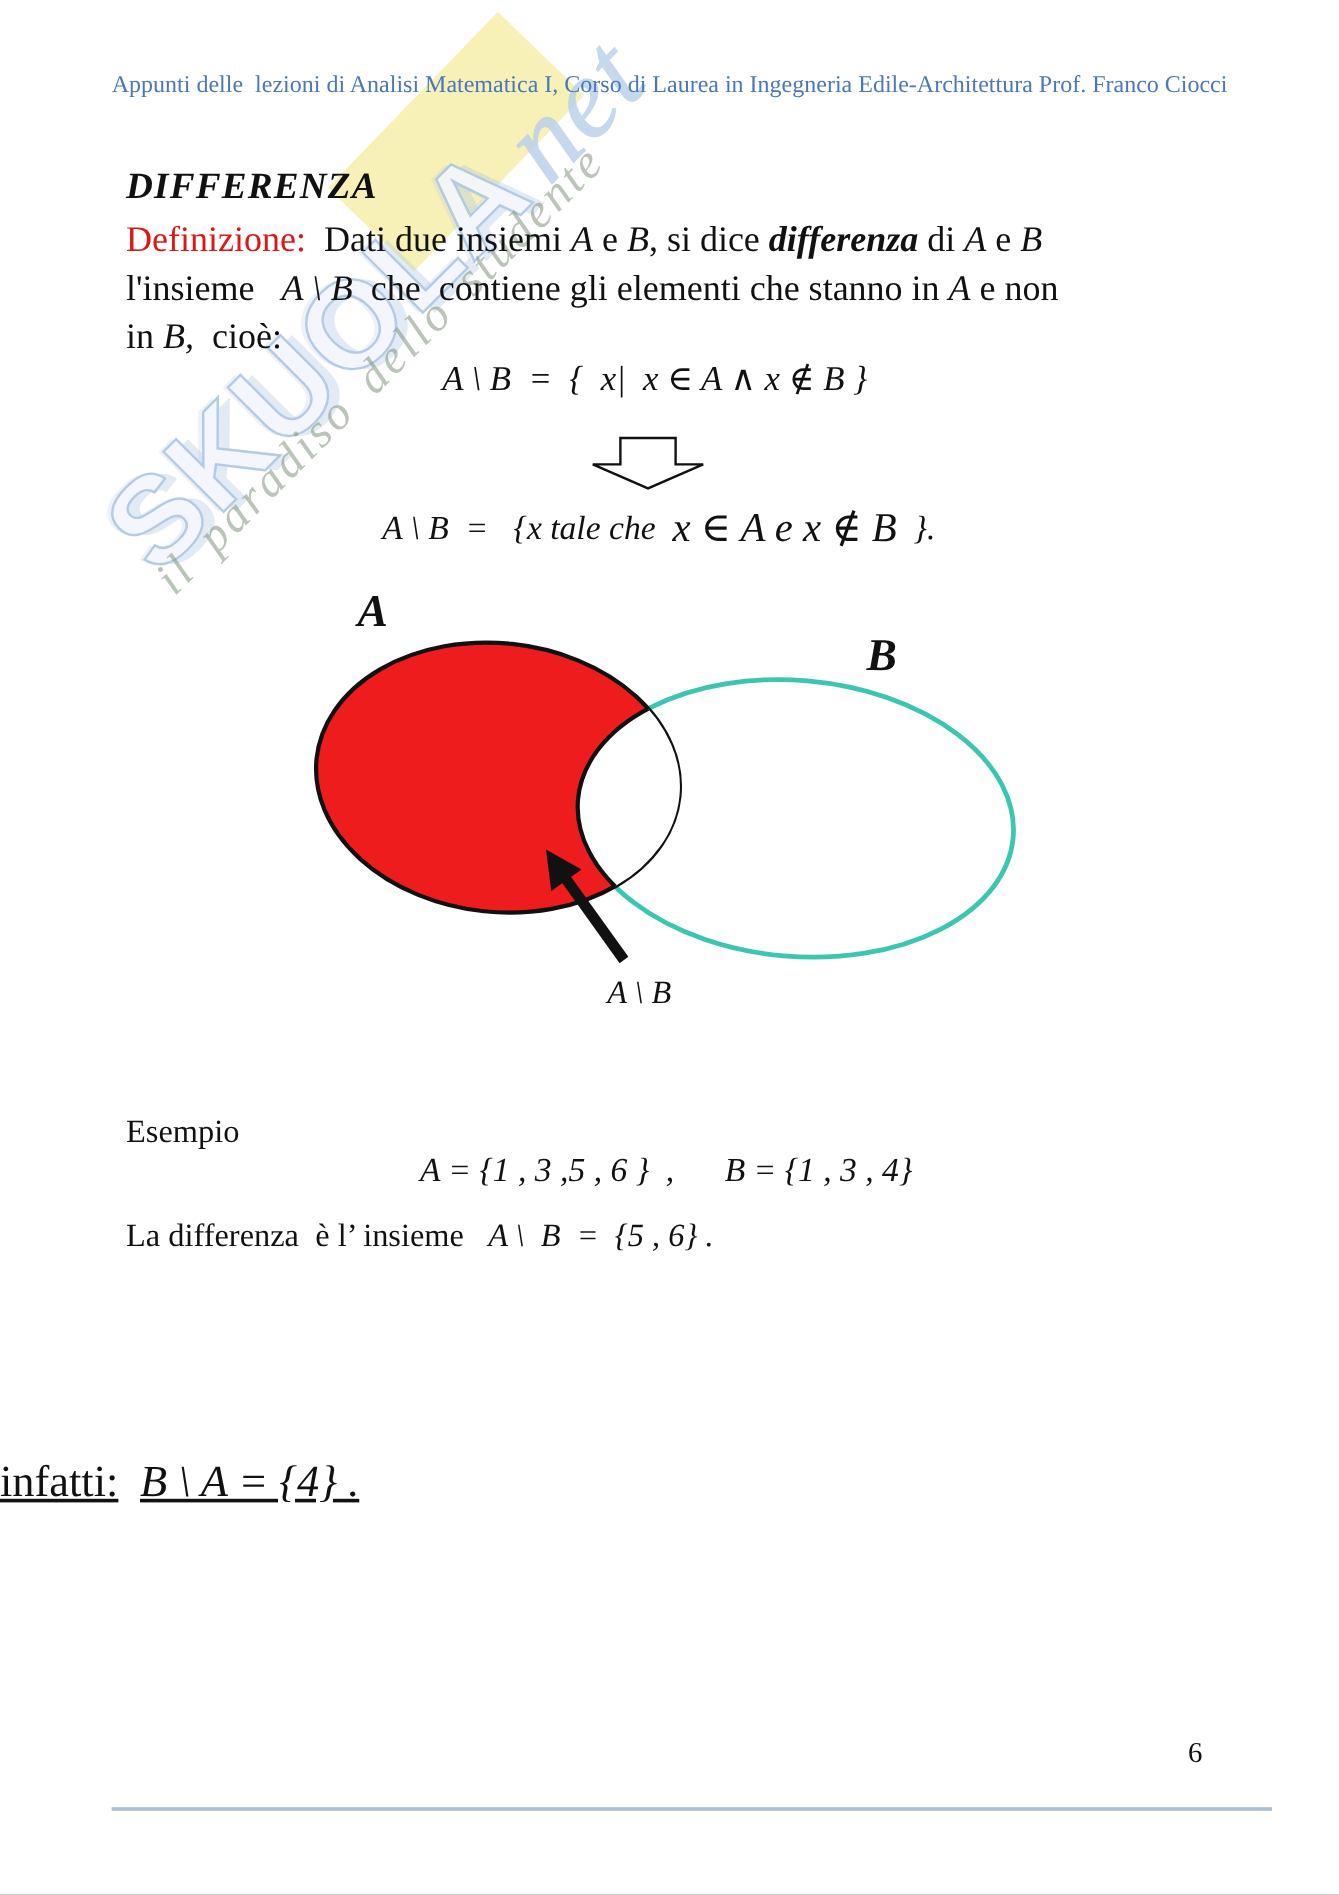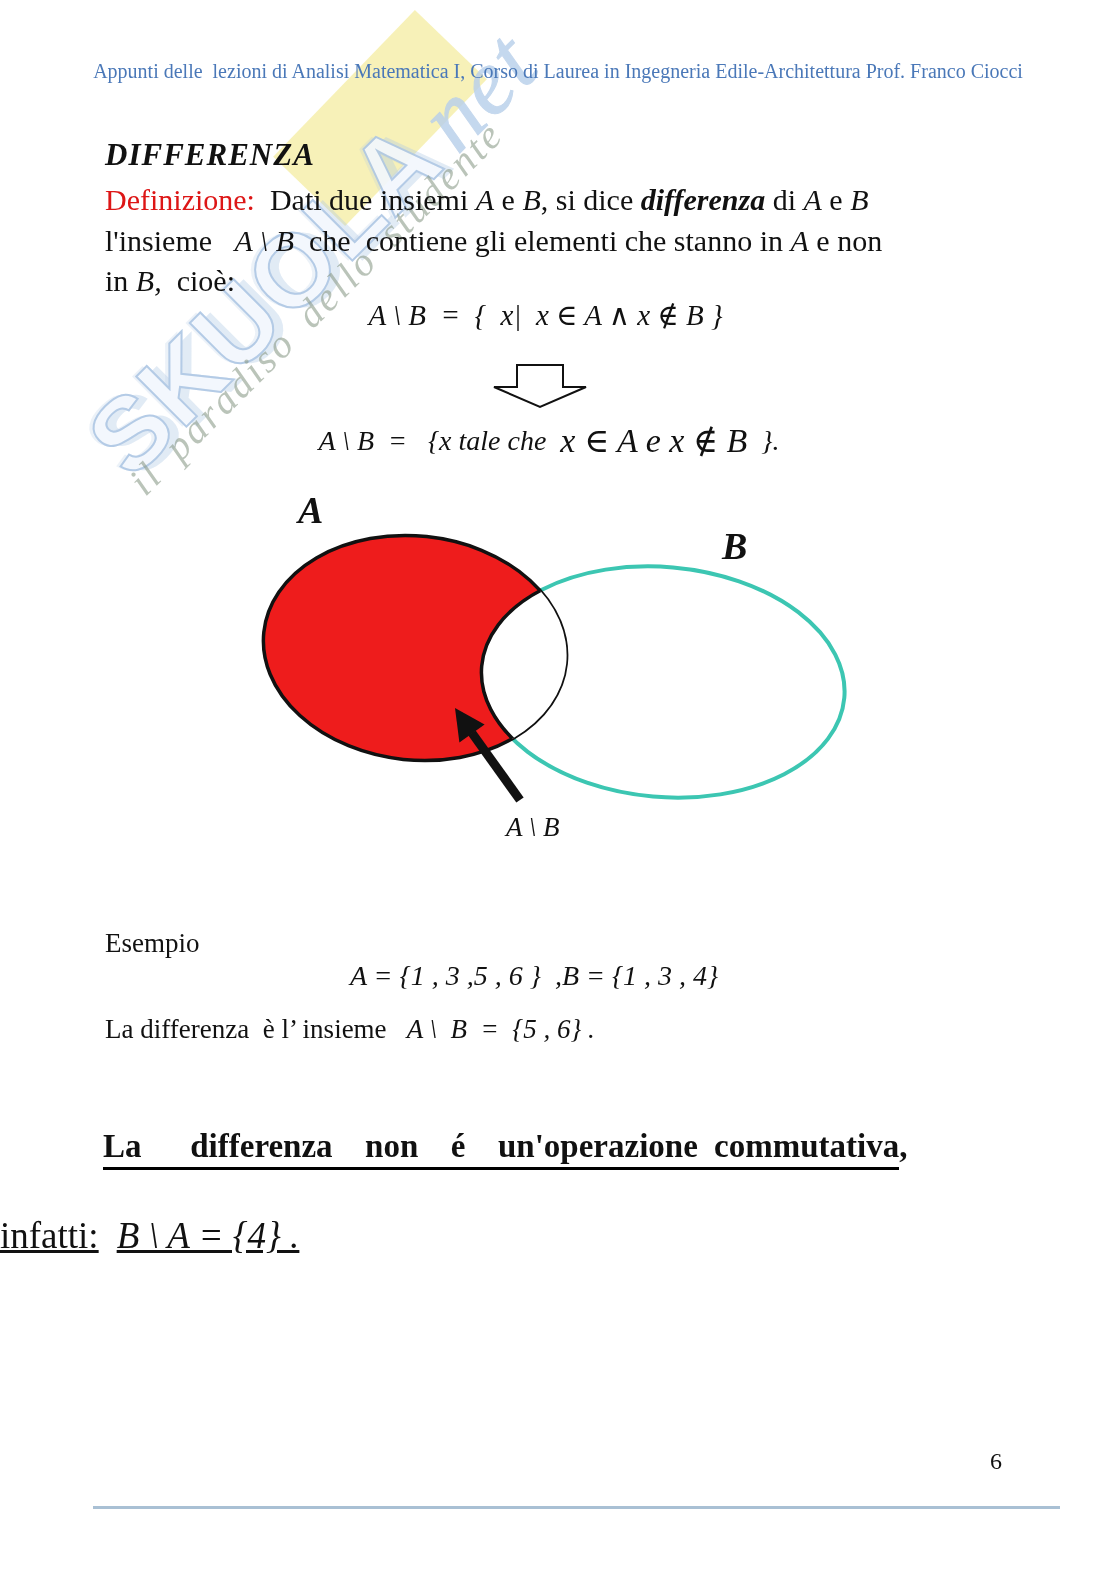--- a/index.html
+++ b/index.html
@@ -80,21 +80,21 @@
   .blockarrow{position:absolute;left:485px;top:363px;}
   
   .venn{position:absolute;left:240px;top:490px;width:640px;height:370px;}
   .venn svg{position:absolute;left:0;top:0;}
   .lblA{position:absolute;left:58px;top:-2px;font-size:38px;font-weight:bold;font-style:italic;}
   .lblB{position:absolute;left:482px;top:34px;font-size:38px;font-weight:bold;font-style:italic;}
   .lblDiff{position:absolute;left:266px;top:322px;font-size:27px;font-style:italic;white-space:pre;}
   
   .ex-head{left:105px;top:928px;font-size:27px;}
   .ex-sets{left:350px;top:960px;font-size:28px;font-style:italic;}
-  .ex-sets .setb{}
+  .ex-sets .setb{margin-left:42px;}
   .ex-res{left:105px;top:1014px;font-size:27px;}
   .ex-res .frm{font-style:italic;}
   
   .comm{left:103px;top:1128px;font-size:33px;font-weight:bold;word-spacing:8px;}
   .comm .u{border-bottom:3px solid #000;padding-bottom:3px;}
   .comm .comma{font-weight:bold;}
   .note{left:103px;top:1182px;font-size:27px;}
   .infatti{left:0;top:1214px;width:100%;text-align:left;font-size:37px;white-space:pre;text-decoration:underline;}
   .infatti .frm{font-style:italic;margin-left:18px;}
 </style>
@@ -148,19 +148,18 @@
     </svg>
     <div class="lblA t">A</div>
     <div class="lblB t">B</div>
     <div class="lblDiff t">A \ B</div>
   </div>
 
   <div class="abs ex-head">Esempio</div>
   <div class="abs ex-sets"><span class="t">A = {1 , 3 ,5 , 6 }  ,</span><span class="setb t">B = {1 , 3 , 4}</span></div>
   <div class="abs ex-res"><span class="t">La differenza  è l’ insieme   </span><span class="frm t">A \  B  =  {5 , 6} .</span></div>
 
-  <div class="abs comm"><span class="u"><span class="t">La   differenza  non  é  un'operazione commutativa</span></span><span class="comma t">,</span></div>
   <div class="abs infatti"><span class="t">infatti:</span><span class="frm t">B \ A = {4} .</span></div>
 
   <div class="abs page-num">6</div>
   <div class="ftr-rule"></div>
 
 </div>
 
 </body></html>

